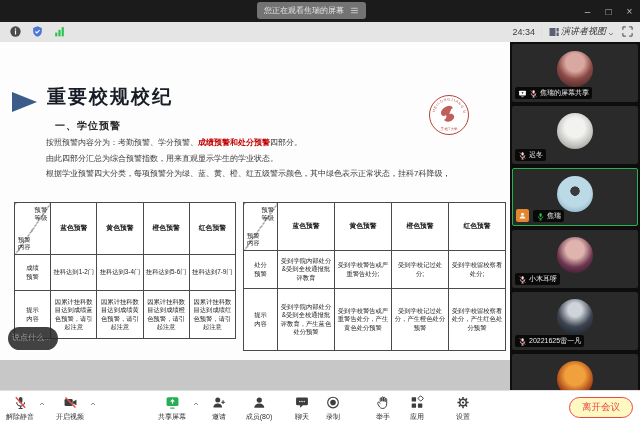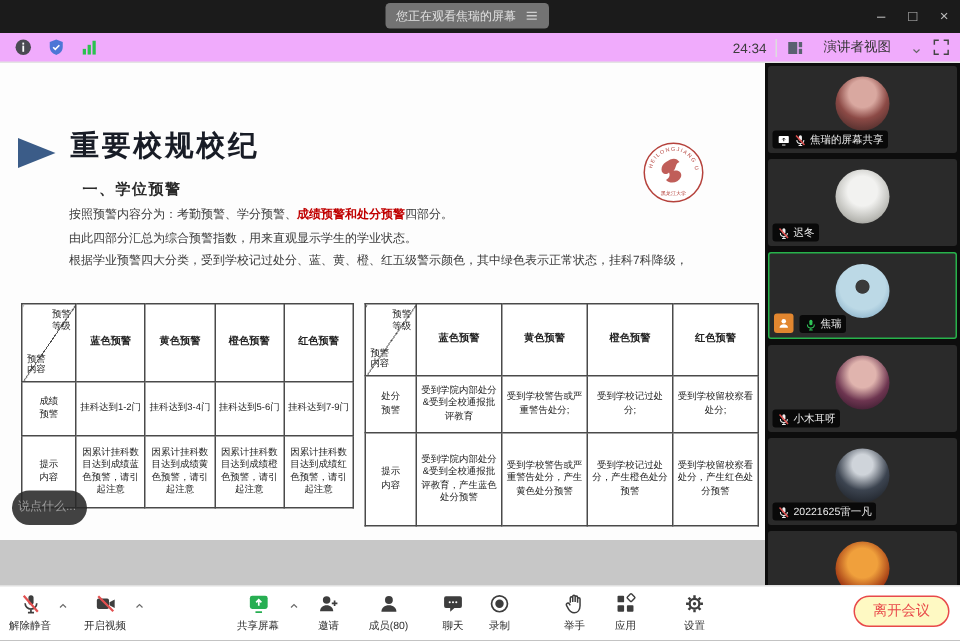--- a/index.html
+++ b/index.html
@@ -11,27 +11,27 @@
   .watch-pill{position:absolute;left:257px;top:2px;height:17px;display:inline-flex;align-items:center;gap:6px;
     background:#737373;border-radius:3px;padding:0 7px;font-size:8px;color:#e2e2e2;white-space:nowrap;}
   .speak-panel{position:absolute;left:408px;top:0;width:167px;height:22px;background:#2d2d2d;
     display:flex;align-items:center;gap:5px;padding:0 6px;font-size:8px;color:#dcdcdc;white-space:nowrap;}
   .sp-sep{width:1px;height:11px;background:#555;}
   .watermark{margin-left:auto;opacity:.55;}
   .win-controls{position:absolute;right:0;top:0;height:22px;display:flex;}
   .wbtn{width:21px;height:22px;display:flex;align-items:center;justify-content:center;color:#bdbdbd;font-size:10px;}
 
   
-  .subbar{position:absolute;left:0;top:22px;width:640px;height:20px;background:#f0abfc;border-bottom:1px solid #e4e4e4;
+  .subbar{position:absolute;left:0;top:22px;width:640px;height:20px;background:#e5e5e5;border-bottom:1px solid #e4e4e4;
     display:flex;align-items:center;}
   .sub-left{display:flex;align-items:center;gap:9px;padding-left:9px;}
   .sub-right{margin-left:auto;display:flex;align-items:center;gap:6px;padding-right:6px;}
   .time{font-size:9px;color:#3c3c3c;}
   .vsep{width:1px;height:12px;background:#ddd;}
-  .view-switch{display:flex;align-items:flex-end;gap:13px;font-size:9px;color:#333;}
+  .view-switch{display:flex;align-items:flex-end;gap:1px;font-size:9px;color:#333;font-style:italic;}
 
   
   .slide{position:absolute;left:0;top:42px;width:510px;height:318px;background:#fdfdfd;overflow:hidden;}
   .grayband{position:absolute;left:0;top:360px;width:510px;height:30px;background:#c7c7c7;}
   .bullet-triangle{position:absolute;left:12px;top:50px;width:0;height:0;
     border-top:10px solid transparent;border-bottom:10px solid transparent;border-left:25px solid #3b5c88;}
   .slide-title{position:absolute;left:47px;top:42px;margin:0;font-size:19px;font-weight:bold;color:#181c26;letter-spacing:2px;}
   .slide-subtitle{position:absolute;left:55px;top:77px;font-size:10px;font-weight:bold;color:#2a2a2a;letter-spacing:1px;}
   .slide-paras{position:absolute;left:46px;top:93px;width:452px;font-size:8px;color:#3a3a3a;}
   .slide-paras p{margin:0;line-height:15.5px;white-space:nowrap;}
@@ -143,21 +143,21 @@
   </div>
 
   <div class="slide">
     <div class="bullet-triangle"></div>
     <h1 class="slide-title">重要校规校纪</h1>
     <div class="slide-subtitle">一、学位预警</div>
 
     <div class="slide-paras">
       <p><span>按照预警内容分为：考勤预警、学分预警、</span><span class="red">成绩预警和处分预警</span><span>四部分。</span></p>
       <p>由此四部分汇总为综合预警指数，用来直观显示学生的学业状态。</p>
-      <p>根据学业预警四大分类，受到学校记过处分、蓝、黄、橙、红五级警示颜色，其中绿色表示正常状态，挂科7科降级，</p>
+      <p>根据学业预警四大分类，每项预警分为绿、蓝、黄、橙、红五级警示颜色，其中绿色表示正常状态，挂科7科降级，</p>
     </div>
 
     <svg class="seal" width="42" height="42" viewBox="0 0 42 42">
       <circle cx="21" cy="21" r="19.5" fill="#fff" stroke="#b5423c" stroke-width="1"></circle>
       <defs>
           <path id="arc" d="M21 21 m -14.5 0 a 14.5 14.5 0 1 1 29 0"></path>
         </defs>
       <text font-size="3.6" fill="#b5423c" letter-spacing="0.8"><textPath href="#arc" startOffset="6%">HEILONGJIANG UNIVERSITY</textPath></text>
       <path d="M16 14c4-3 7-3 9 0-3 1-2 4-4 6 3-1 6 1 5 4-2 4-7 5-10 2 2-1 3-3 2-5-2 2-5 1-5-2 0-2 1-4 3-5z" fill="#b5423c" opacity="0.85"></path>
       <text x="21" y="36" font-size="3.4" fill="#b5423c" text-anchor="middle">黑龙江大学</text>

